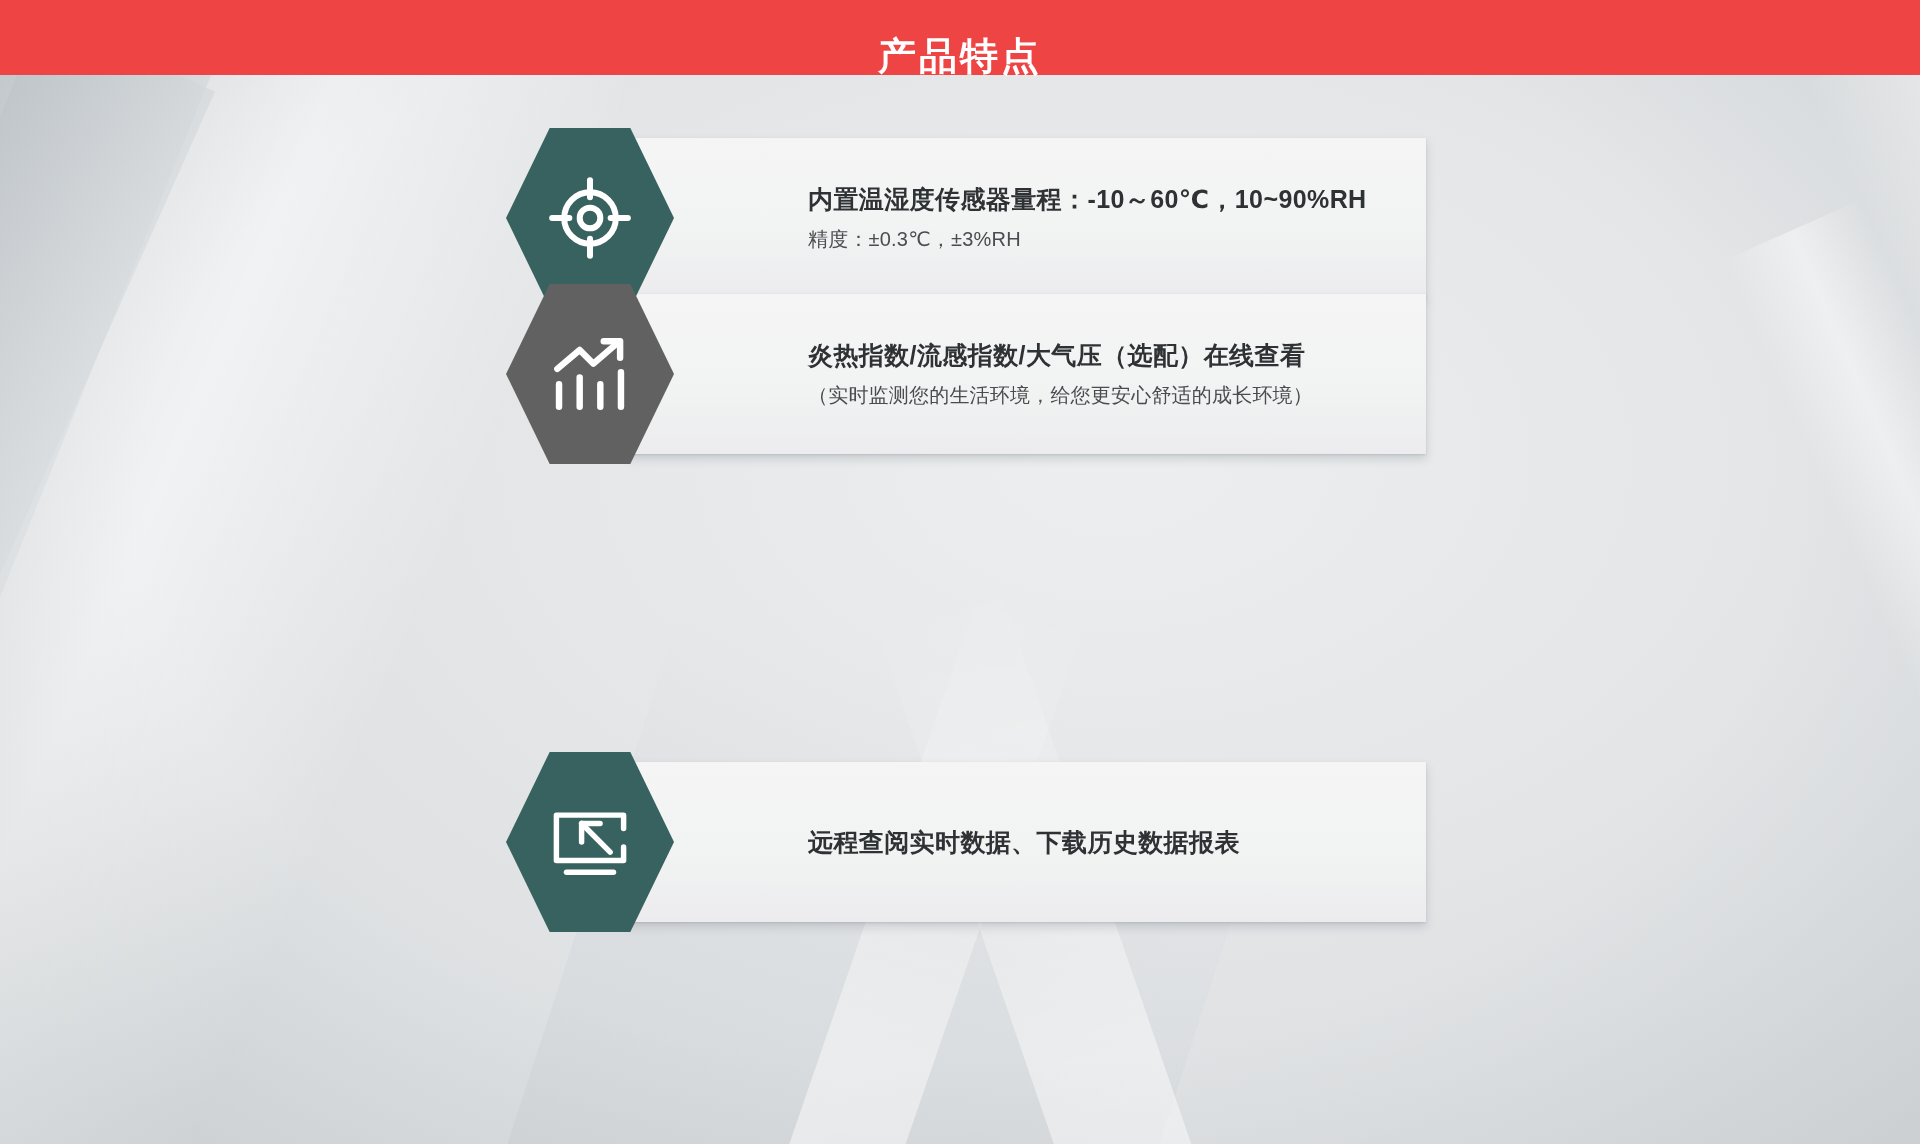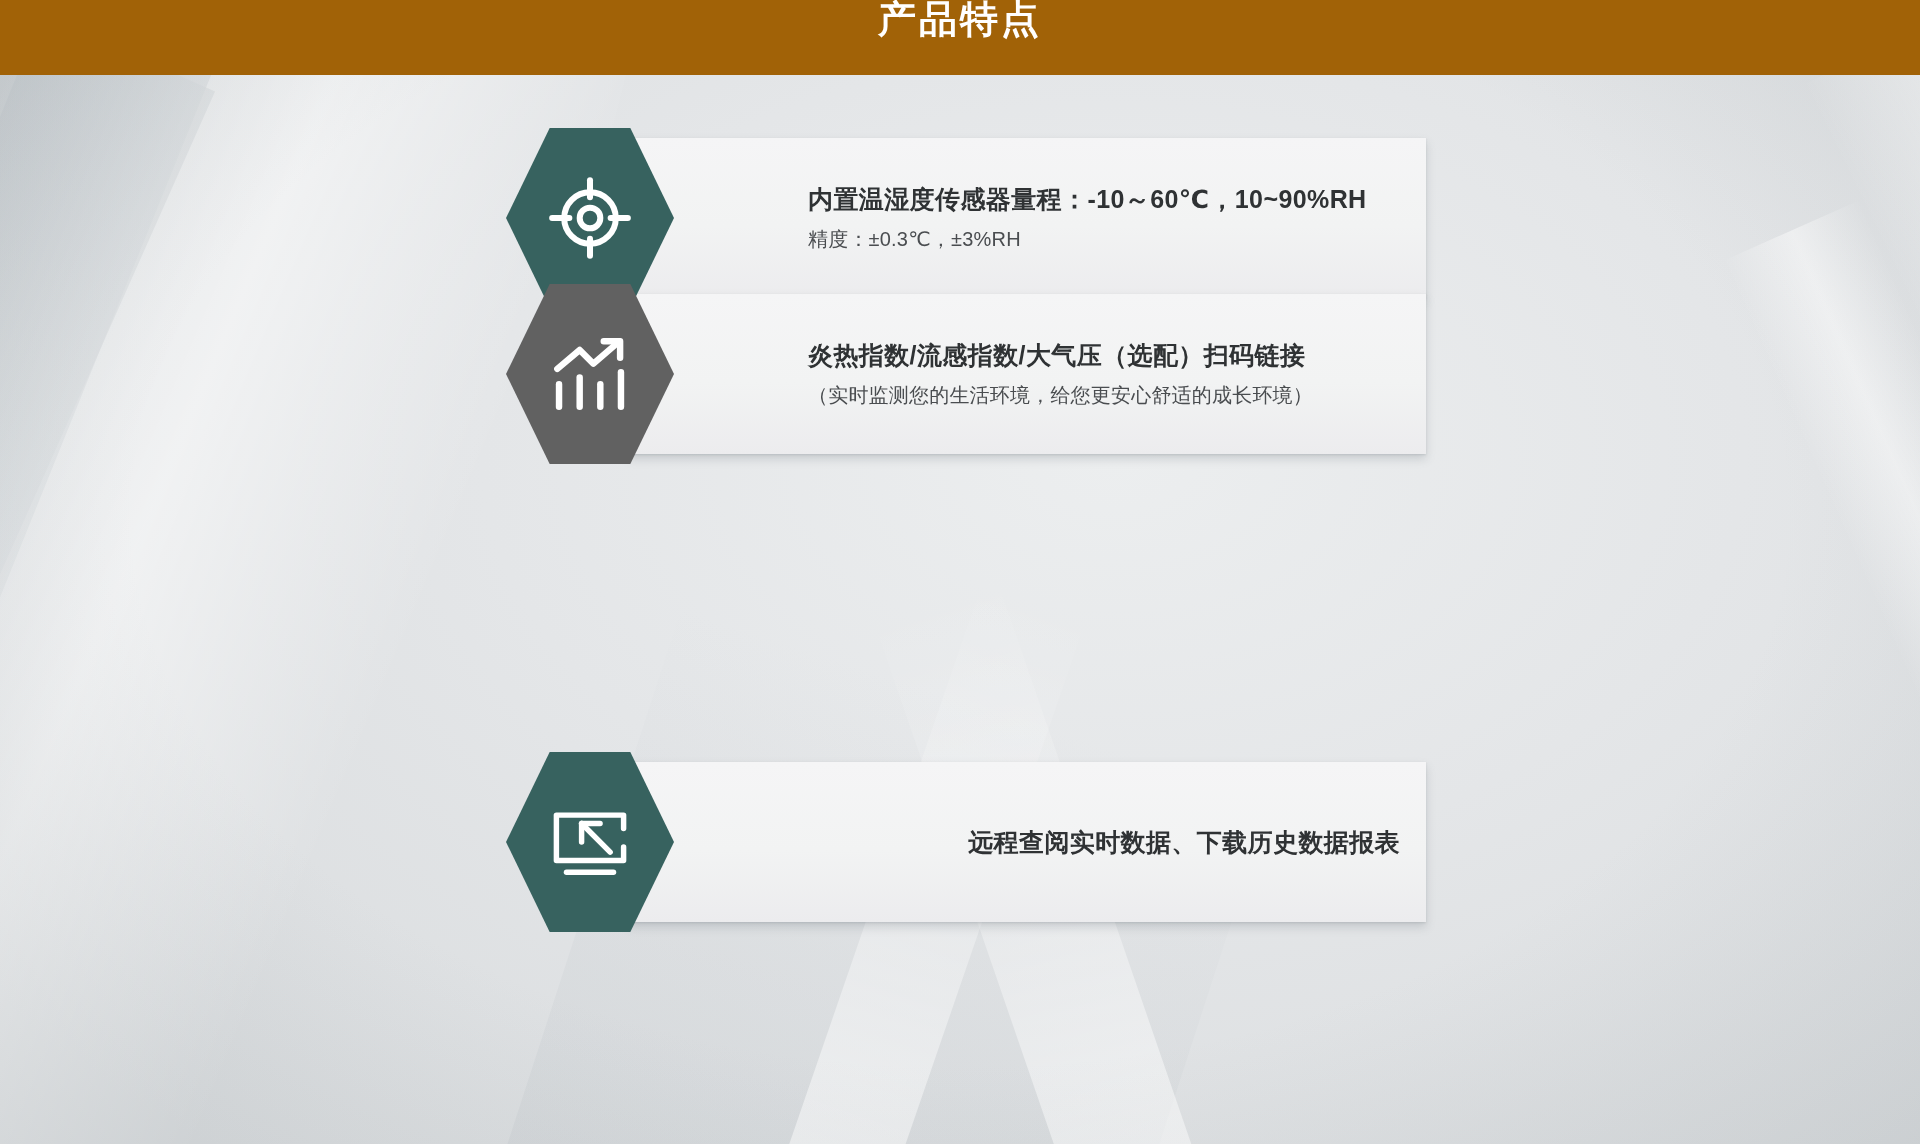--- a/index.html
+++ b/index.html
@@ -65,22 +65,22 @@
     transform:rotate(18deg); transform-origin:bottom left;
   }
   #bg-vignette {
     position:absolute; inset:0;
     background:radial-gradient(ellipse 1500px 1000px at 50% 45%, rgba(255,255,255,0) 55%, rgba(150,158,163,0.28) 100%);
   }
 
   
   #header {
     position:absolute; left:0; top:0; width:1920px; height:75px;
-    background:#a16207;
-    display:flex; align-items:flex-start; justify-content:center;
+    background:#ef4444;
+    display:flex; align-items:flex-end; justify-content:center;
     z-index:5;
   }
   #header-title {
     color:#ffffff; font-size:38px; font-weight:bold;
     letter-spacing:3px; line-height:1;
   }
 
   
   #features {
     position:absolute; left:0; top:93px; width:1774px; height:1069px; z-index:4;
@@ -98,21 +98,21 @@
   .card-title {
     font-size:25px; color:#2f3234; font-weight:bold;
     line-height:1.35; letter-spacing:0.4px;
     white-space:nowrap;
   }
   .card-sub {
     font-size:20px; color:#4a4d50; font-weight:normal;
     line-height:1.35; letter-spacing:0.2px; margin-top:9px;
     white-space:nowrap;
   }
-  .card.single .card-title { line-height:1.3;text-align:right; }
+  .card.single .card-title { line-height:1.3; }
 
   .hex {
     position:absolute; left:0; top:-10px; width:168px; height:180px;
     clip-path:polygon(26% 0%, 74% 0%, 100% 50%, 74% 100%, 26% 100%, 0% 50%);
     display:flex; align-items:center; justify-content:center;
     z-index:2;
     filter:drop-shadow(2px 4px 5px rgba(80,90,98,0.3));
   }
   .hex.teal { background:#37625f; }
   .hex.gray { background:#616161; }
@@ -162,21 +162,21 @@
           <line x1="50" y1="74" x2="50" y2="94"></line>
           <line x1="6" y1="50" x2="26" y2="50"></line>
           <line x1="74" y1="50" x2="94" y2="50"></line>
         </svg>
       </span>
     </div>
   </div>
 
   <div class="feature-row" id="row-1">
     <div class="card">
-      <div class="card-title">炎热指数/流感指数/大气压（选配）扫码链接</div>
+      <div class="card-title">炎热指数/流感指数/大气压（选配）在线查看</div>
       <div class="card-sub">（实时监测您的生活环境，给您更安心舒适的成长环境）</div>
     </div>
     <div class="hex gray">
       <span>
         <svg width="86" height="86" viewBox="0 0 100 100" fill="none" stroke="#ffffff" stroke-width="7.5" stroke-linecap="round" stroke-linejoin="round">
           <polyline points="12,44 38,22 54,38 84,12"></polyline>
           <polyline points="66,12 85,12 85,31" fill="none"></polyline>
           <line x1="14" y1="62" x2="14" y2="88"></line>
           <line x1="38" y1="54" x2="38" y2="88"></line>
           <line x1="62" y1="62" x2="62" y2="88"></line>

